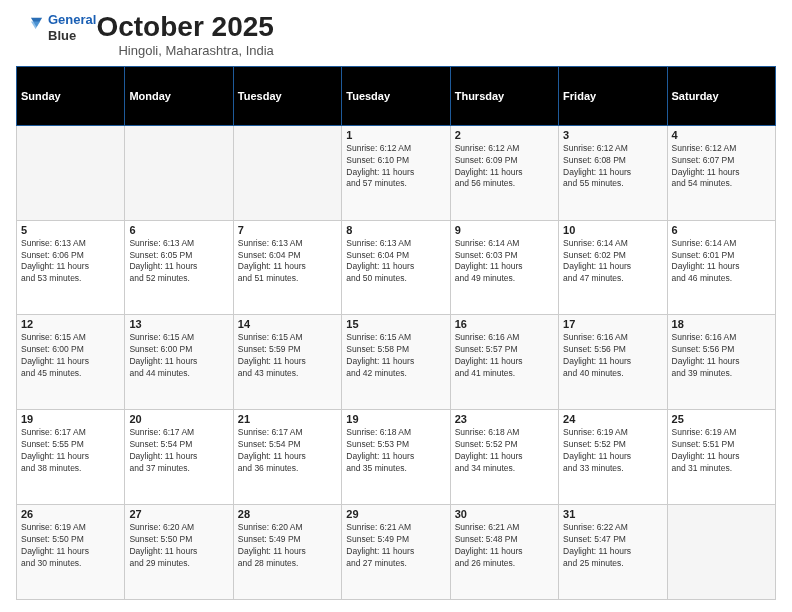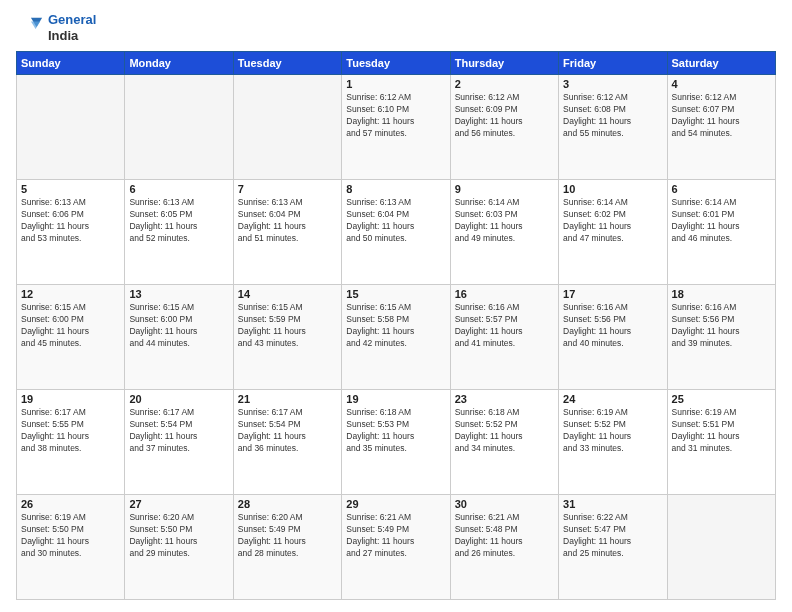--- a/index.html
+++ b/index.html
@@ -55,25 +55,25 @@
       color: #555;
     }
     .calendar {
       flex: 1;
       border: 1px solid #ccc;
       border-collapse: collapse;
       width: 100%;
       table-layout: fixed;
     }
     .calendar thead tr th {
-      background-color: #1d4ed8;
+      background-color: #000000;
       color: #fff;
       font-size: 11px;
       font-weight: bold;
-      padding: 5px 4px;
+      padding: 23px 4px;
       text-align: left;
       border: 1px solid #1e5a9a;
     }
     .calendar tbody tr td {
       border: 1px solid #ccc;
       vertical-align: top;
       padding: 3px 4px;
       font-size: 9px;
       color: #333;
       height: 88px;
@@ -100,22 +100,26 @@
 
 <div class="page">
   <div class="header">
     <div class="logo">
       <svg class="logo-icon" viewBox="0 0 30 30">
         <polygon points="16,4 28,4 22,14" fill="#2a6eb5"></polygon>
         <polygon points="16,8 26,8 21,16" fill="#5ba3e0" opacity="0.7"></polygon>
       </svg>
       <div class="logo-text">
         <div><span>General</span></div>
-        <div>India</div>
+        <div>Blue</div>
       </div>
+    </div>
+    <div class="title-block">
+      <div class="main-title">October 2025</div>
+      <div class="subtitle">Hingoli, Maharashtra, India</div>
     </div>
   </div>
 
   <table class="calendar">
     <thead>
       <tr>
       <th>Sunday</th>
           <th>Monday</th>
           <th>Tuesday</th>
           <th>Tuesday</th>

